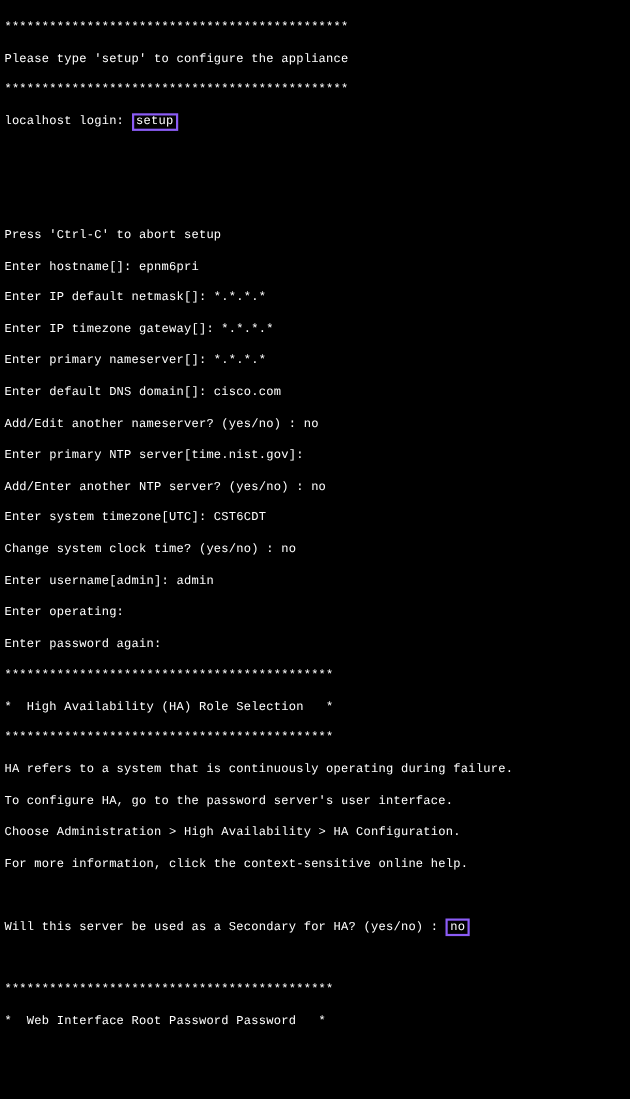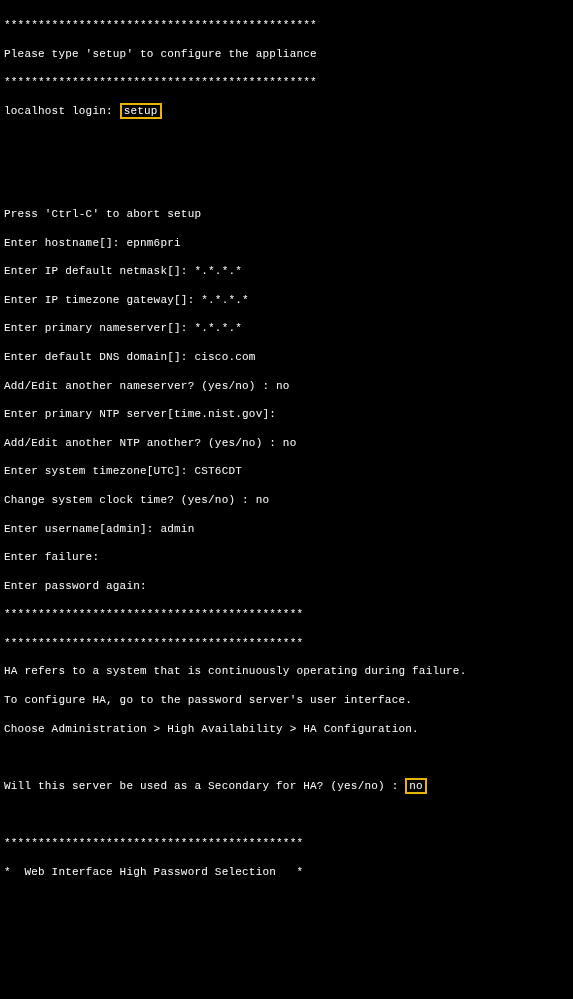--- a/index.html
+++ b/index.html
@@ -17,21 +17,21 @@
       width: 573px;
       height: 999px;
       overflow: hidden;
     }
     .terminal {
       white-space: pre;
       letter-spacing: 0.2px;
     }
     .highlight-box {
       display: inline;
-      border: 2px solid #eab308;
+      border: 2px solid #8b5cf6;
       padding: 0 2px;
     }
     .spacer-small {
       height: 60px;
     }
     .line {
       display: block;
     }
   </style>
 </head>
@@ -44,36 +44,38 @@
 <span class="line"><span>localhost login: </span><span class="highlight-box">setup</span></span>
 <div class="spacer-small"></div>
 <span class="line">Press 'Ctrl-C' to abort setup</span>
 <span class="line">Enter hostname[]: epnm6pri</span>
 <span class="line">Enter IP default netmask[]: *.*.*.*</span>
 <span class="line">Enter IP timezone gateway[]: *.*.*.*</span>
 <span class="line">Enter primary nameserver[]: *.*.*.*</span>
 <span class="line">Enter default DNS domain[]: cisco.com</span>
 <span class="line">Add/Edit another nameserver? (yes/no) : no</span>
 <span class="line">Enter primary NTP server[time.nist.gov]:</span>
-<span class="line">Add/Edit another NTP another? (yes/no) : no</span>
+<span class="line">Add/Enter another NTP server? (yes/no) : no</span>
 <span class="line">Enter system timezone[UTC]: CST6CDT</span>
 <span class="line">Change system clock time? (yes/no) : no</span>
 <span class="line">Enter username[admin]: admin</span>
-<span class="line">Enter failure:</span>
+<span class="line">Enter operating:</span>
 <span class="line">Enter password again:</span>
 <span class="line">********************************************</span>
+<span class="line">*  High Availability (HA) Role Selection   *</span>
 <span class="line">********************************************</span>
 <span class="line">HA refers to a system that is continuously operating during failure.</span>
 <span class="line">To configure HA, go to the password server's user interface.</span>
 <span class="line">Choose Administration &gt; High Availability &gt; HA Configuration.</span>
+<span class="line">For more information, click the context-sensitive online help.</span>
 <span class="line"> </span>
 <span class="line"><span>Will this server be used as a Secondary for HA? (yes/no) : </span><span class="highlight-box">no</span></span>
 <span class="line"> </span>
 <span class="line">********************************************</span>
-<span class="line">*  Web Interface High Password Selection   *</span>
+<span class="line">*  Web Interface Root Password Password   *</span>
 
 
 
 
 
 
 
 
 
 

